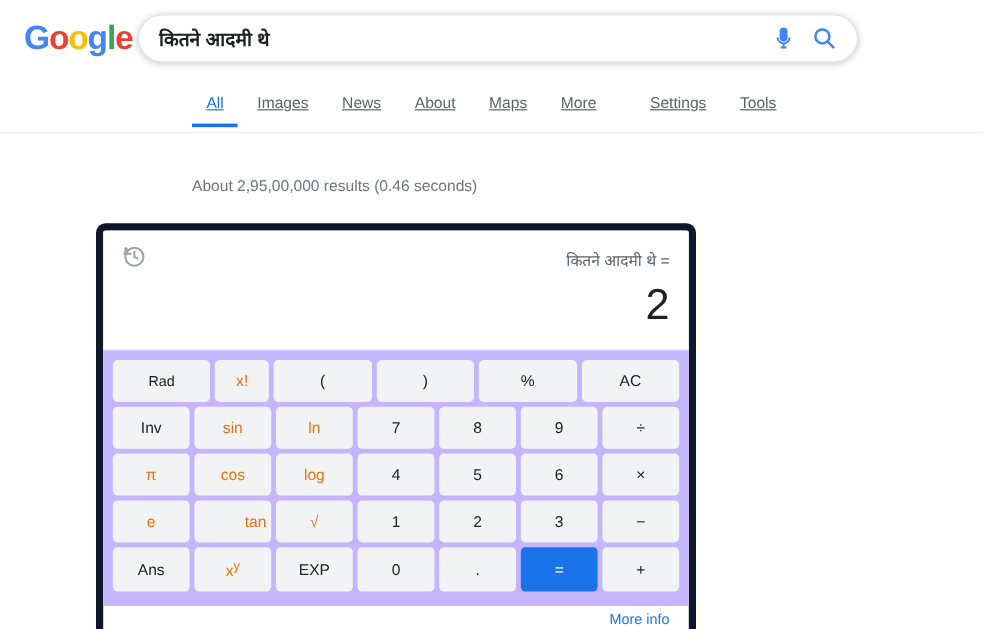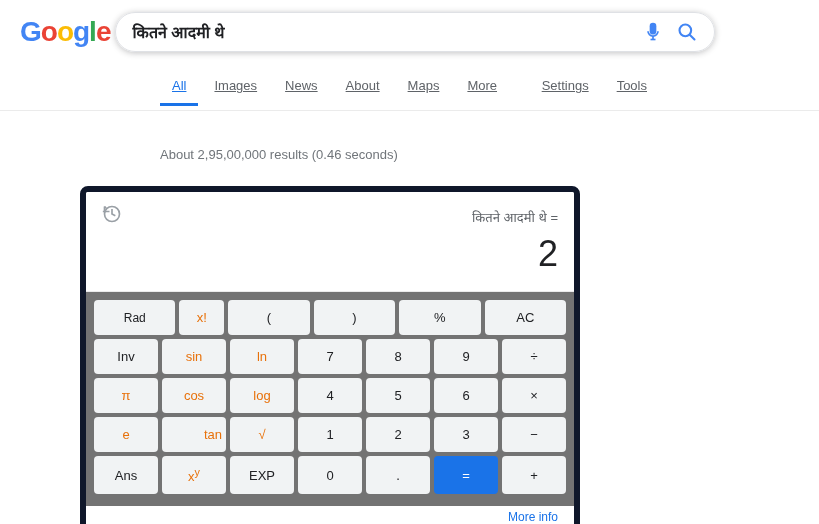--- a/index.html
+++ b/index.html
@@ -51,21 +51,21 @@
       background: #fff;
       padding: 12px 16px;
       border-bottom: 1px solid #ebebeb;
     }
     .calc-display-top { display: flex; align-items: center; justify-content: space-between; }
     .history-icon { color: #9aa0a6; font-size: 18px; cursor: pointer; }
     .calc-expression { text-align: right; font-size: 13px; color: #5f6368; }
     .calc-result { text-align: right; font-size: 36px; color: #202124; padding: 4px 0; }
 
     
-    .calc-buttons { background: #737373; padding: 8px; }
+    .calc-buttons { background: #c4b5fd; padding: 8px; }
     .calc-row { display: flex; gap: 4px; margin-bottom: 4px; }
     .calc-btn {
       flex: 1; padding: 10px 4px; border: none; border-radius: 4px;
       background: #f1f3f4; color: #202124; font-size: 13px;
       cursor: pointer; font-family: Arial, sans-serif;
       transition: background 0.1s;
     }
     .calc-btn.blue { background: #1a73e8; color: #fff; }
     .calc-btn.orange { color: #e8710a; background: #f1f3f4; }
     .calc-btn.mode { background: #f1f3f4; font-size: 12px; }

